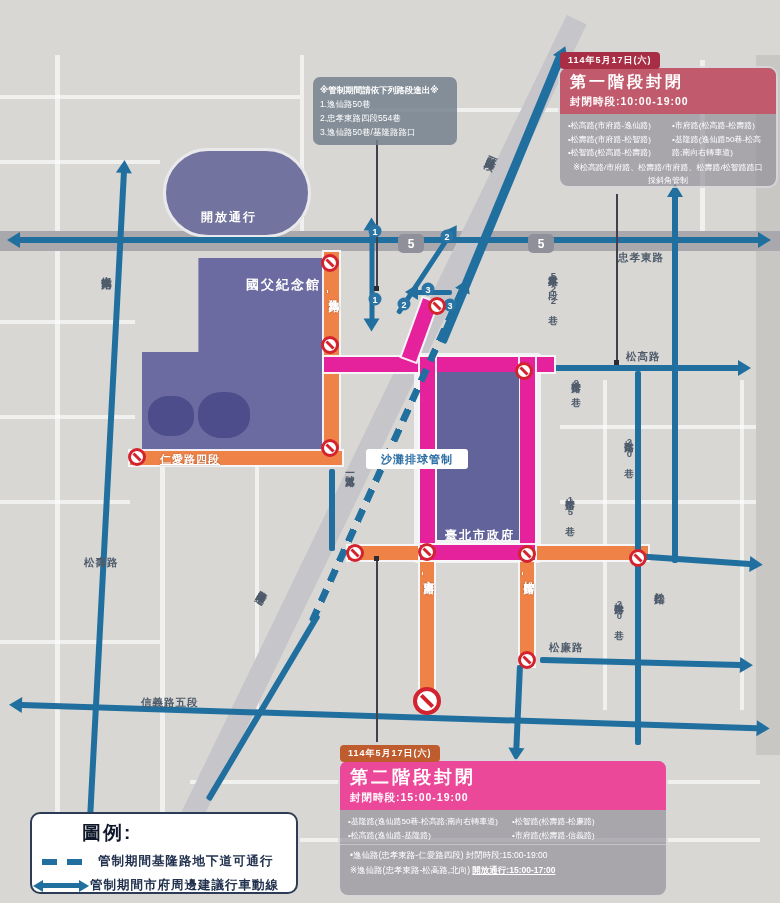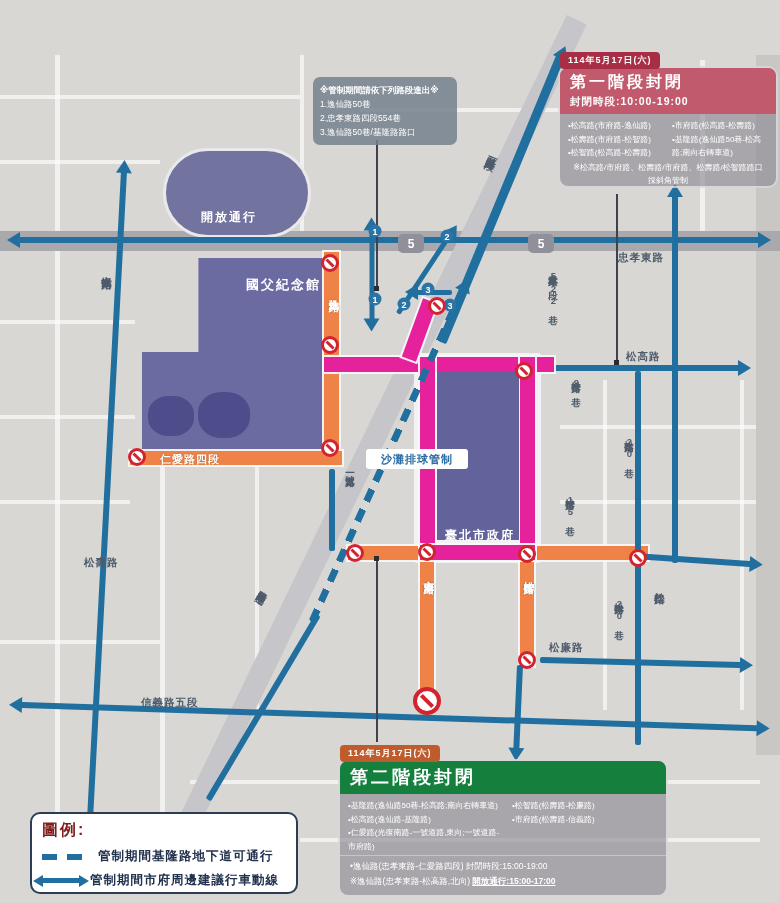--- a/index.html
+++ b/index.html
@@ -34,21 +34,21 @@
   .ne.big{width:28px;height:28px;border-width:4px;}
   .ne.big::after{width:16px;height:4px;}
   
   .badge{position:absolute;width:13px;height:13px;border-radius:50%;background:#2b74a6;color:#fff;
       font-size:9px;font-weight:bold;display:flex;align-items:center;justify-content:center;
       transform:translate(-50%,-50%);z-index:9;}
   
   .vtext{writing-mode:vertical-rl;text-orientation:upright;letter-spacing:2px;}
   .glabel{position:absolute;color:#4e5b6b;font-size:10.5px;font-weight:bold;letter-spacing:1px;z-index:8;}
   .wlabel{position:absolute;color:#fff;font-size:11px;font-weight:bold;letter-spacing:1px;z-index:8;
-      text-shadow:0 0 2px rgba(0,0,0,.3);}
+      text-shadow:0 0 2px rgba(0,0,0,.3);text-decoration:underline;}
   .bldlabel{position:absolute;color:#fff;font-weight:bold;letter-spacing:2px;z-index:8;}
   .pl{position:absolute;width:1.5px;background:#41414d;z-index:8;}
   .pdot{position:absolute;width:5px;height:5px;background:#2b2b33;z-index:8;}
   
   .title{position:absolute;top:8px;left:0;width:780px;text-align:center;font-size:27px;font-weight:bold;
       color:#34337a;letter-spacing:3px;z-index:20;}
   
   .infobox{position:absolute;left:313px;top:77px;width:144px;background:rgba(118,129,142,.85);
       border-radius:7px;color:#fff;padding:6px 7px;box-sizing:border-box;z-index:20;font-size:8.5px;line-height:1.65;}
   .infobox .h{font-weight:bold;}
@@ -60,21 +60,21 @@
   .pbox .head .t1{font-weight:bold;letter-spacing:3px;}
   .pbox .head .t2{font-weight:bold;font-size:10.5px;margin-top:2px;letter-spacing:1px;}
   .pbox .cols{display:flex;padding:5px 8px 2px;gap:8px;}
   .pbox .col{font-size:8px;line-height:1.7;}
   .pbox .note{font-size:8px;line-height:1.6;padding:0 10px 4px;text-align:center;}
   .pbox .extra{font-size:8.5px;line-height:1.7;padding:3px 10px 6px;border-top:1px solid rgba(255,255,255,.35);}
   .u{text-decoration:underline;font-weight:bold;}
   
   .legend{position:absolute;left:30px;top:812px;width:268px;height:82px;background:#fff;
       border:2.5px solid #2c3c57;border-radius:10px;z-index:21;box-sizing:border-box;padding:6px 10px;}
-  .legend .h{font-size:16px;font-weight:bold;color:#7f1d1d;letter-spacing:2px;}
+  .legend .h{font-size:19px;font-weight:bold;color:#0f172a;letter-spacing:2px;margin-left:40px;}
   .legend .row{display:flex;align-items:center;margin-top:7px;}
   .legend .row .txt{font-size:12.5px;font-weight:bold;color:#22324e;letter-spacing:1px;margin-left:10px;}
   .lgarrow{position:relative;width:38px;height:5px;background:#206f9f;}
   .lgarrow::before{content:"";position:absolute;left:-9px;top:50%;transform:translateY(-50%);
       border-right:10px solid #206f9f;border-top:6px solid transparent;border-bottom:6px solid transparent;}
   .lgarrow::after{content:"";position:absolute;right:-9px;top:50%;transform:translateY(-50%);
       border-left:10px solid #206f9f;border-top:6px solid transparent;border-bottom:6px solid transparent;}
   .lgdash{width:46px;height:6px;background:repeating-linear-gradient(90deg,#206f9f 0 15px,transparent 15px 25px);}
   .shield{position:absolute;width:26px;height:19px;background:#90909a;border-radius:5px;color:#fff;
       font-size:12px;font-weight:bold;display:flex;align-items:center;justify-content:center;z-index:8;}
@@ -226,28 +226,28 @@
       <div class="col" style="width:100px;">
         <div>•市府路(松高路-松壽路)</div>
         <div>•基隆路(逸仙路50巷-松高路;南向右轉車道)</div>
       </div>
     </div>
     <div class="note">※松高路/市府路、松壽路/市府路、松壽路/松智路路口採斜角管制</div>
   </div>
 
   <div class="tag" style="left:340px;top:745px;background:#bf5c2d;">114年5月17日(六)</div>
   <div class="pbox" style="left:338px;top:759px;width:330px;height:138px;">
-    <div class="head" style="background:#15803d;">
+    <div class="head" style="background:#ec4899;">
       <div class="t1" style="font-size:18px;">第二階段封閉</div>
+      <div class="t2">封閉時段:15:00-19:00</div>
     </div>
     <div class="cols">
       <div class="col" style="width:158px;">
         <div>•基隆路(逸仙路50巷-松高路;南向右轉車道)</div>
         <div>•松高路(逸仙路-基隆路)</div>
-        <div>•仁愛路(光復南路-一號道路,東向;一號道路-市府路)</div>
       </div>
       <div class="col" style="width:148px;">
         <div>•松智路(松壽路-松廉路)</div>
         <div>•市府路(松壽路-信義路)</div>
       </div>
     </div>
     <div class="extra">
       <div>•逸仙路(忠孝東路-仁愛路四段) 封閉時段:15:00-19:00</div>
       <div>
         <span>※逸仙路(忠孝東路-松高路,北向) </span><span class="u">開放通行:15:00-17:00</span>

